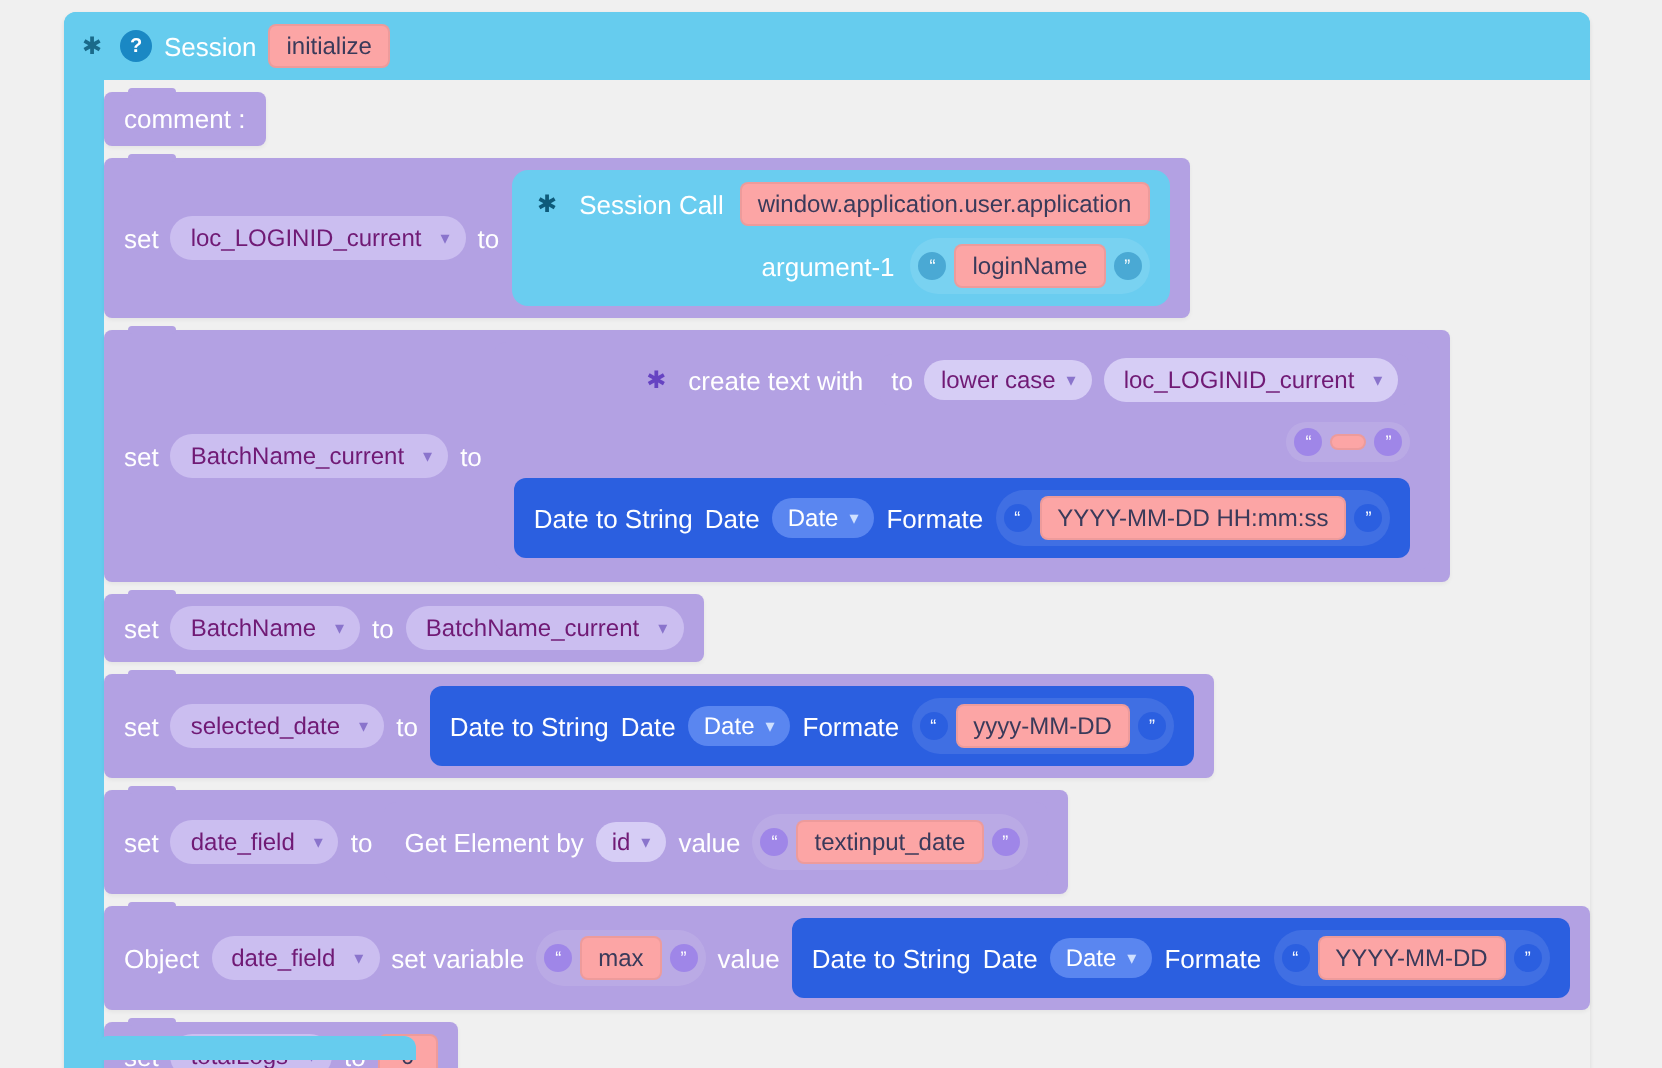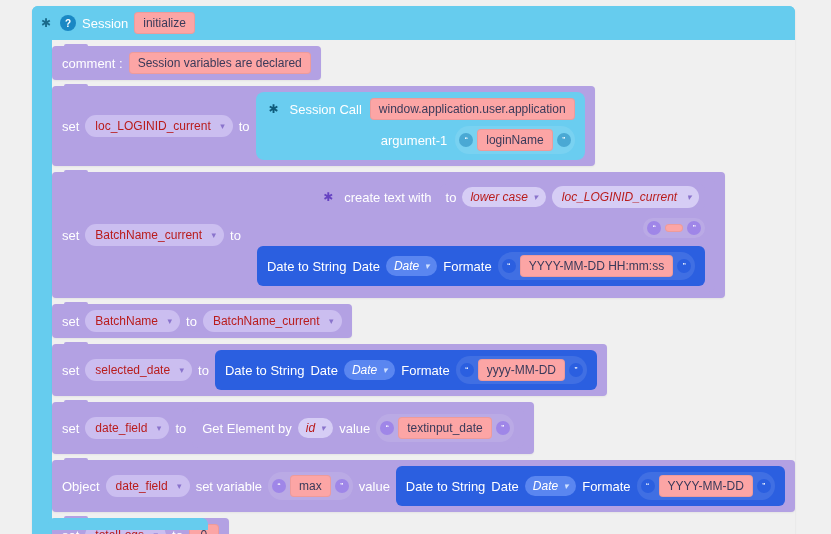--- a/index.html
+++ b/index.html
@@ -81,21 +81,21 @@
     flex-direction: column;
     gap: 2px;
     padding: 4px 0 4px 0;
   }
 
   
   .dd {
     background: #cbbef0;
     border-radius: 14px;
     padding: 4px 22px 4px 10px;
-    color: #b91c1c;
+    color: #701a75;
     font-size: 12px;
     display: inline-flex;
     align-items: center;
     position: relative;
     white-space: nowrap;
   }
   .dd:after {
     content: "▾";
     font-size: 9px;
     color: #8a74cc;
@@ -150,21 +150,21 @@
     align-items: center;
     gap: 6px;
     color: #fff;
     white-space: nowrap;
   }
   .expr.blue { background: #2b5fe0; }
   .expr.blue .lbl { color:#fff; }
   .expr.lilac { background: #b3a1e3; }
   .expr.lilac .lbl { color:#fff; }
 
-  .expr .dd { background:#d6cdf5;font-style:italic; }
+  .expr .dd { background:#d6cdf5; }
   .expr.blue .dd { background:#5a86f0; color:#fff; }
   .expr.blue .dd:after { color:#cfe0ff; }
 
   
   .funccall {
     background: #6acdf0;
     border-radius: 8px;
     padding: 6px 10px;
     display: inline-flex;
     flex-direction: column;
@@ -214,21 +214,20 @@
       <span class="q-icon">?</span>
       <span class="lbl">Session</span>
       <span class="txt">initialize</span>
     </div>
 
     <div class="func-body">
       <div class="stmt-stack">
 
         <div class="stmt">
           <span class="lbl">comment :</span>
-          <span class="txt long">Session variables are declared</span>
         </div>
 
         <div class="stmt">
           <span class="lbl">set</span>
           <span class="dd wide">loc_LOGINID_current</span>
           <span class="lbl">to</span>
 
           <span class="funccall">
             <span class="row">
               <span class="gear-icon">✱</span>

